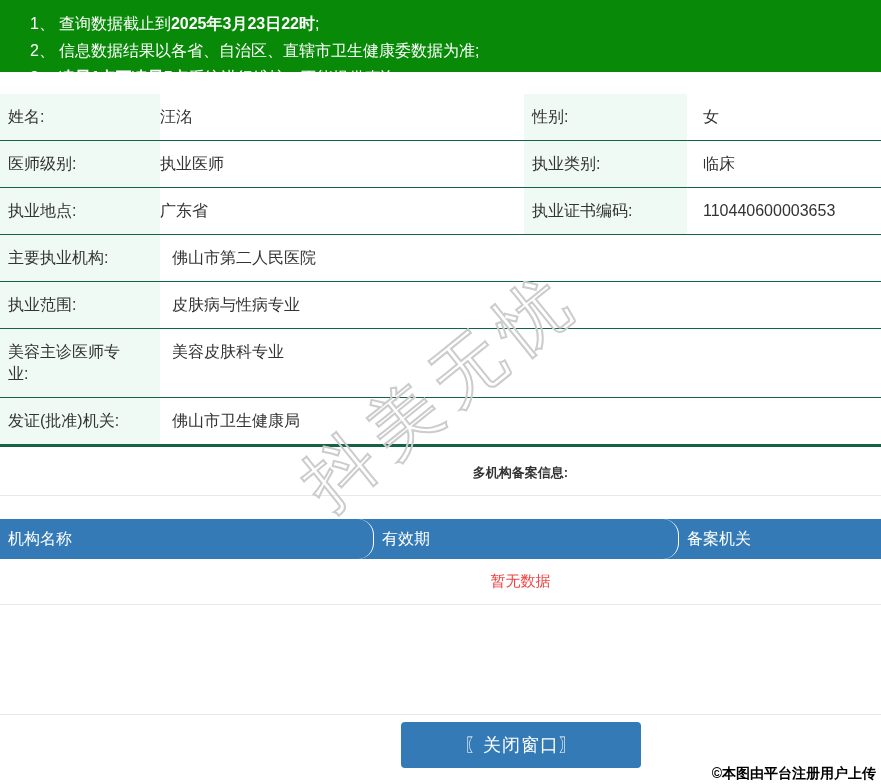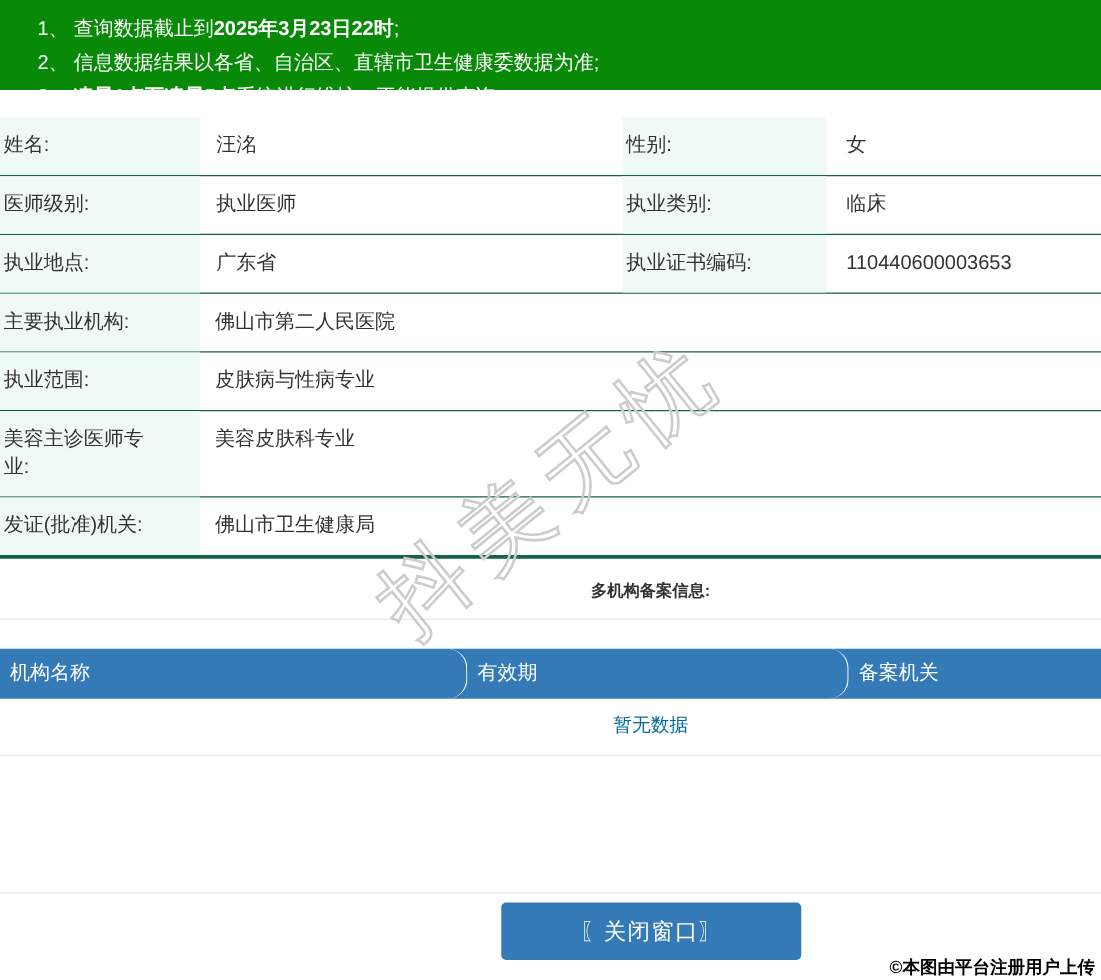--- a/index.html
+++ b/index.html
@@ -17,36 +17,36 @@
   .n-num { margin-right:4px; }
 
   
   .info-table { margin-top:22px; }
   .row { display:flex; align-items:stretch; border-bottom:1px solid #156245; }
   .row.last { border-bottom-width:3px;justify-content:center; }
   .cell {
     box-sizing:border-box; font-size:16px; color:#333; line-height:22px;
     padding:12px 8px; word-break:break-all;
   }
-  .label { background:#f0faf5; width:160px; flex:none; padding:12px 26px 12px 3px; }
+  .label { background:#f0faf5; width:160px; flex:none; padding:12px 26px 12px 8px; }
   .label.l2 { width:163px; }
-  .value.v1 { width:338px; flex:none; padding-left:13px; }
+  .value.v1 { width:364px; flex:none; padding-left:0; }
   .value.v2 { flex:1; padding-left:16px; }
   .value.vfull { flex:1; padding-left:12px; }
 
   
   .section-title { margin:15px 0 0 160px; text-align:center; font-size:13px; font-weight:700; color:#333; line-height:22px; }
   .hr { border-top:1px solid #e8e8e8; margin-top:11px; height:0; }
   .filing-header { display:flex; margin-top:23px; background:#337ab7; color:#fff; font-size:16px; }
   .fh-cell { box-sizing:border-box; height:40px; line-height:40px; padding-left:8px;border-radius:16px; }
   .fh-c1 { width:374px; border-right:1px solid #fff; }
   .fh-c2 { width:305px; border-right:1px solid #fff; }
   .fh-c3 { flex:1; }
   .no-data {
-    padding:13px 0 14px 160px; text-align:center; color:#0369a1; font-size:15px;
+    padding:13px 0 14px 160px; text-align:center; color:#ef4444; font-size:15px;
     border-bottom:1px solid #e8e8e8; line-height:18px;
   }
   .spacer { height:109px; border-bottom:1px solid #e8e8e8; }
 
   
   .footer { padding:7px 0 0 161px; text-align:center; }
   .close-btn {
     width:240px; height:46px; background:#337ab7; color:#fff; font-size:18px;
     border:none; border-radius:4px; cursor:pointer; font-family:inherit; letter-spacing:1px;
   }

